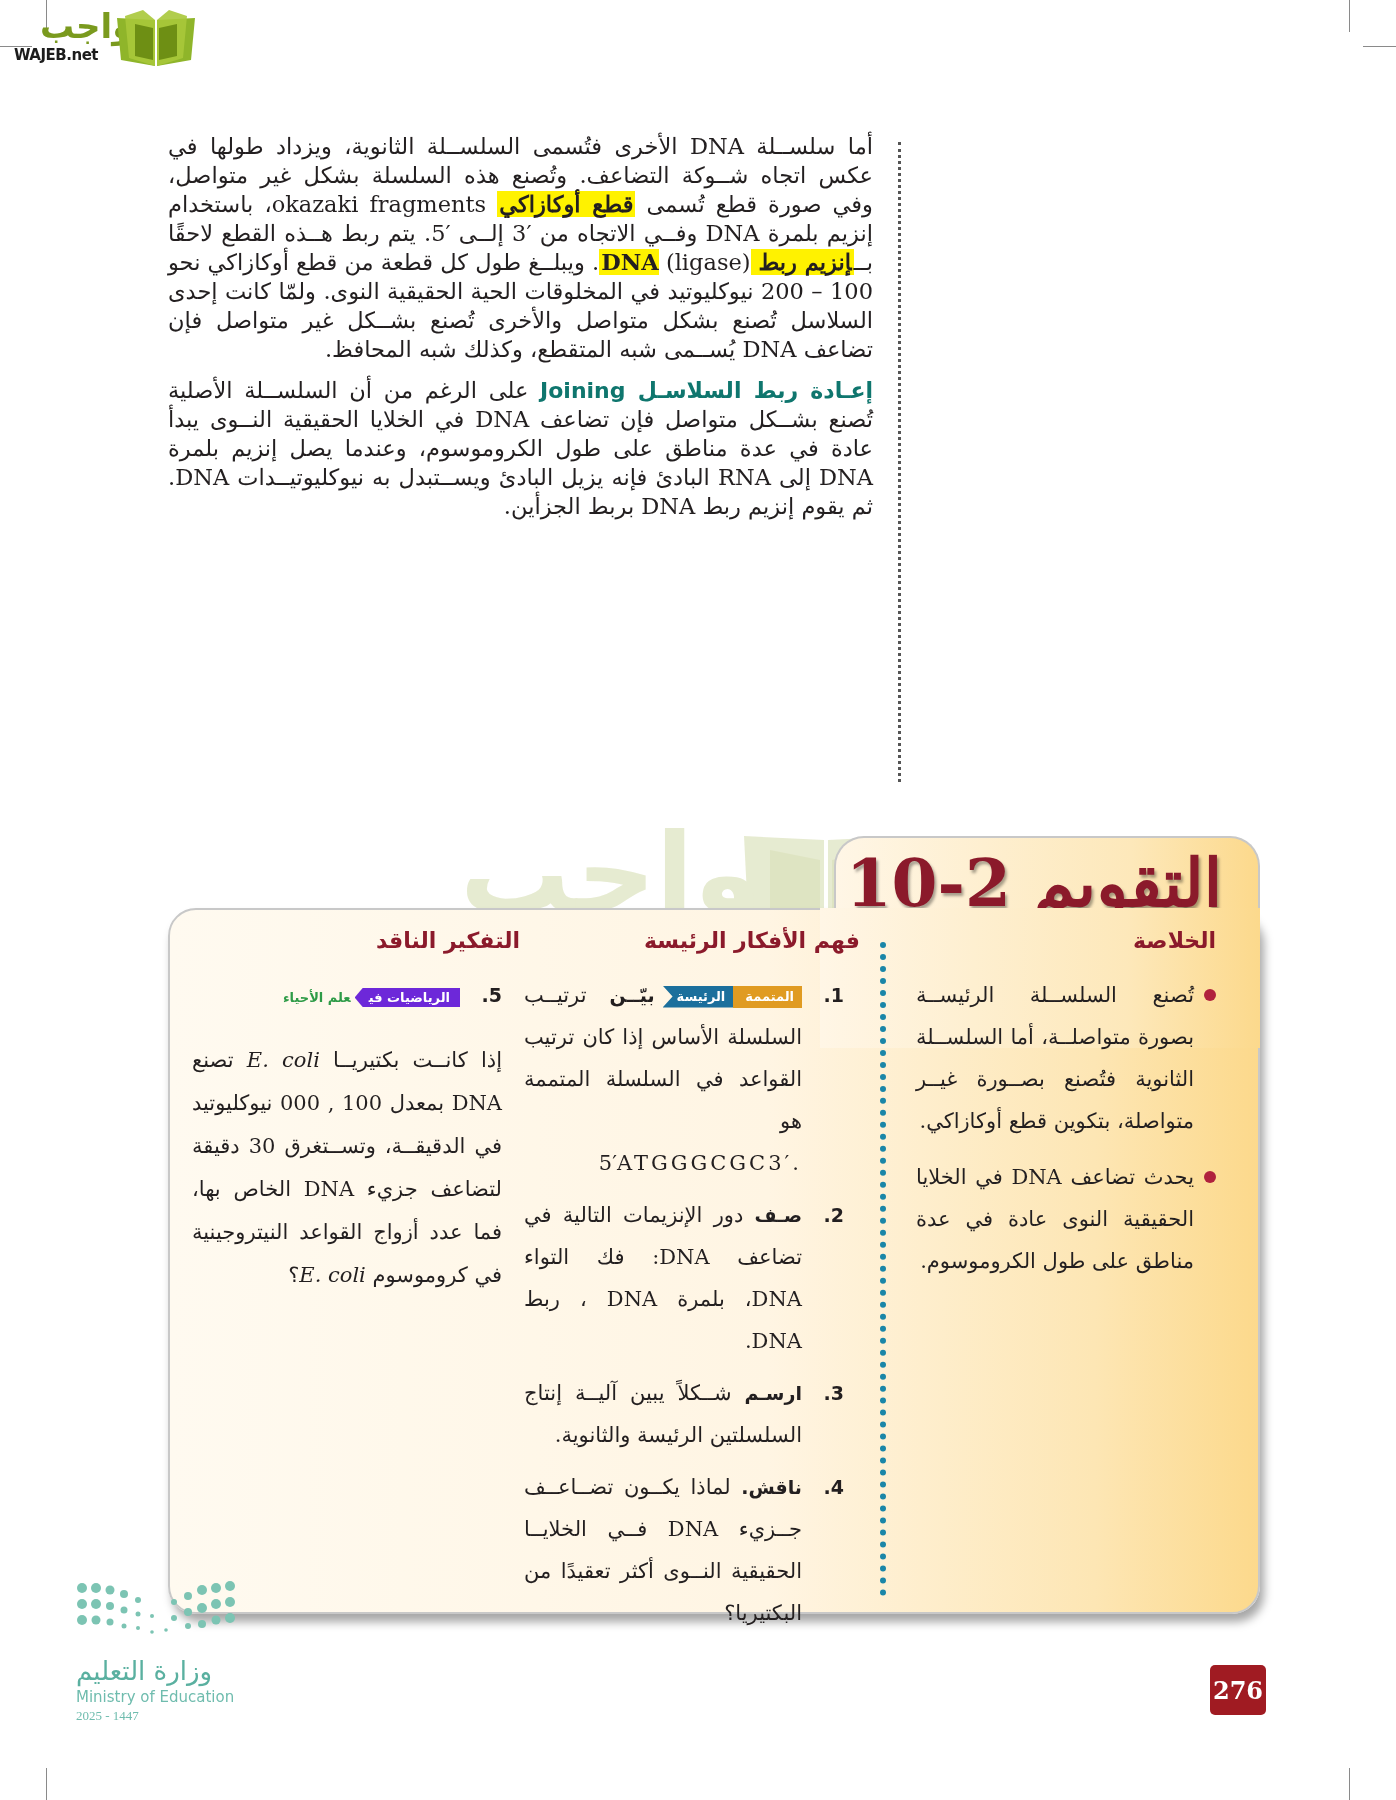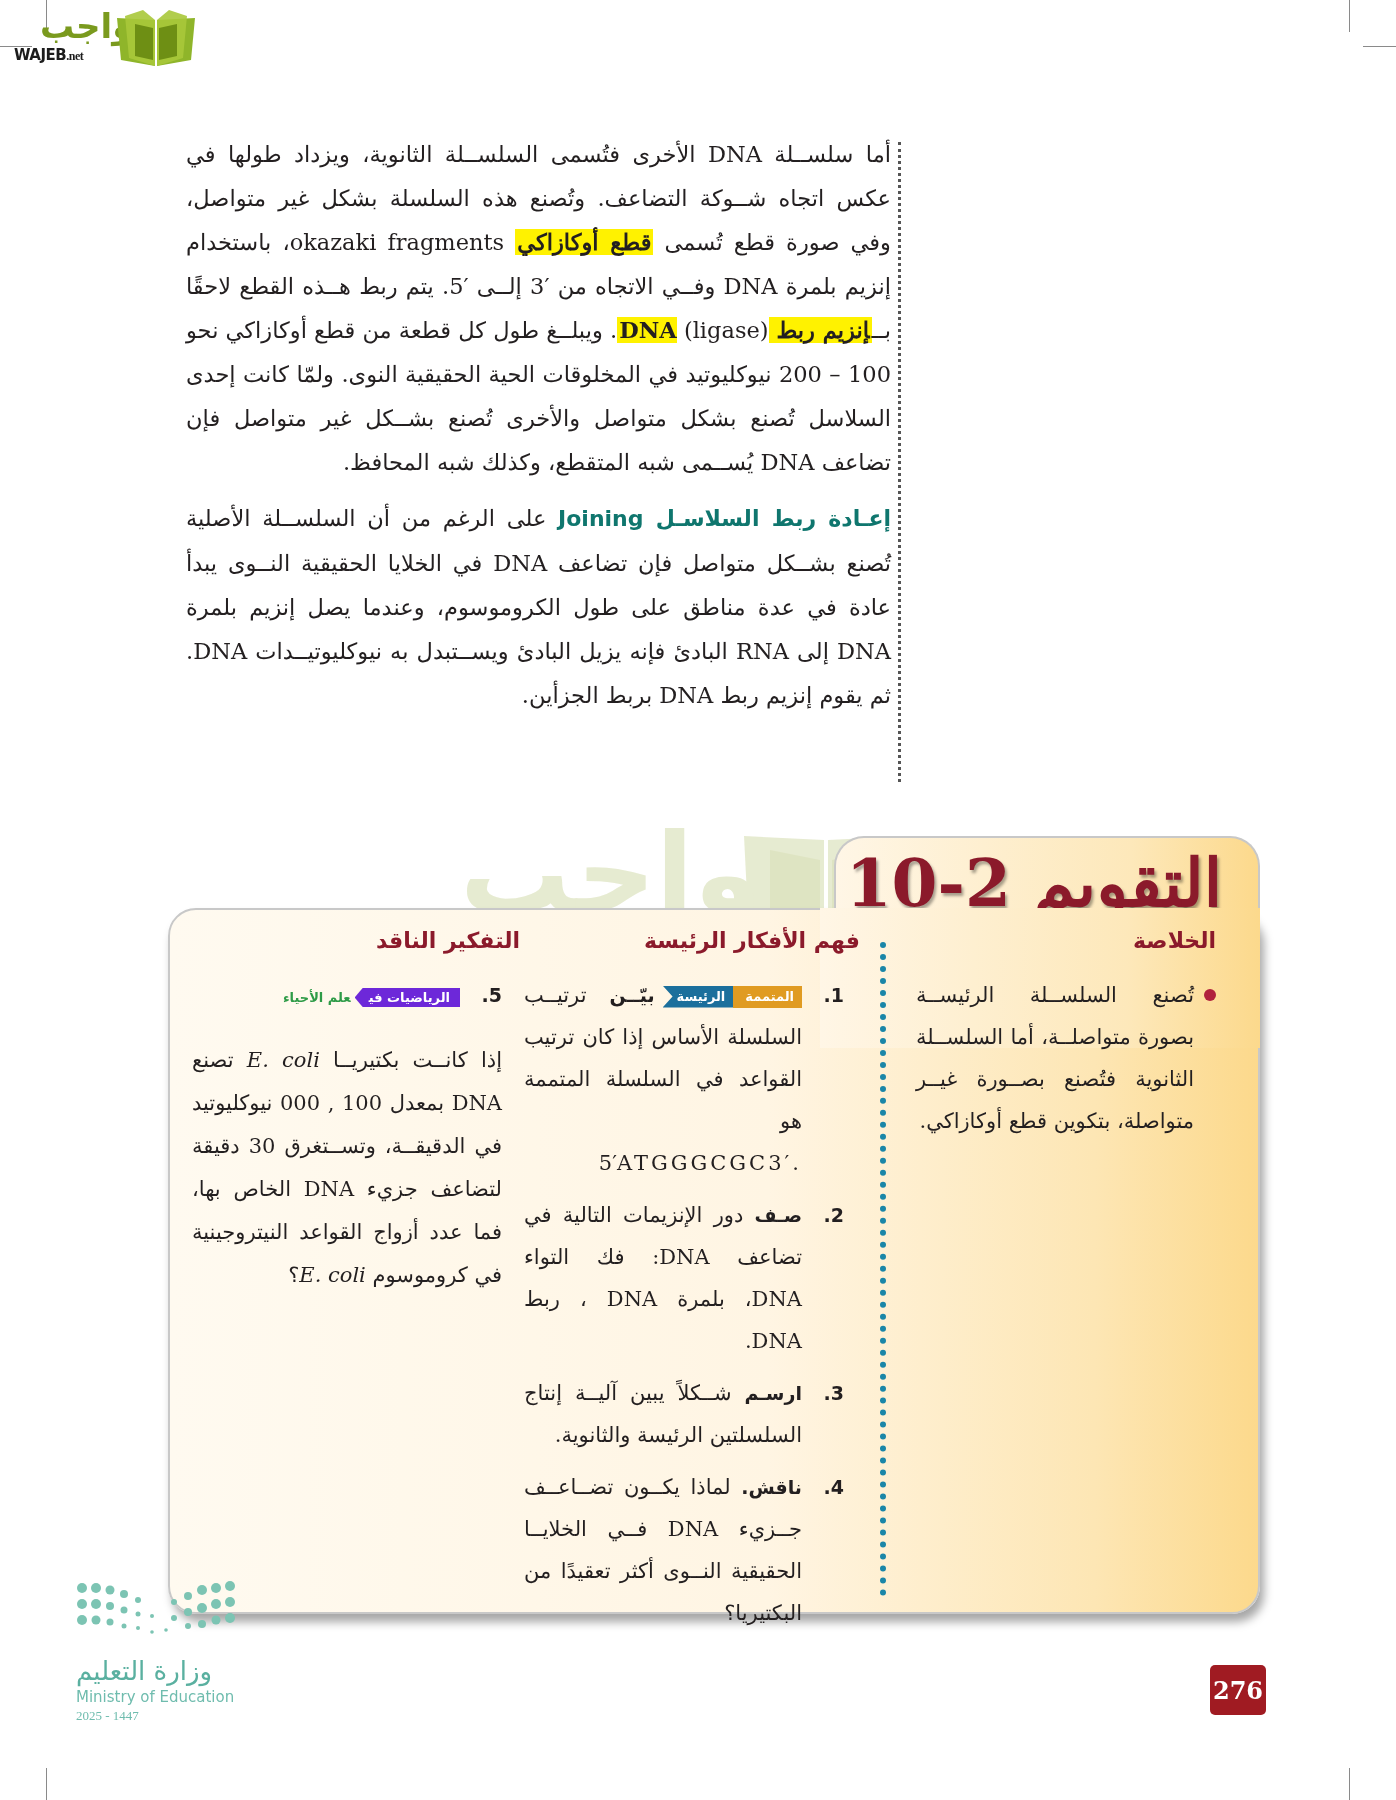--- a/index.html
+++ b/index.html
@@ -6,25 +6,25 @@
   html, body { width: 1396px; height: 1800px; background: #ffffff; overflow: hidden; }
   body { position: relative; font-family: "DejaVu Serif", serif; color: #231f20; }
 
   
   .crop { position: absolute; background: #8a8a8a; }
 
   
   .logo { position: absolute; left: 10px; top: 6px; width: 180px; height: 60px; }
   .logo-ar { position: absolute; left: 30px; top: 0px; font-family: "DejaVu Sans", sans-serif; font-weight: bold; font-size: 34px; color: #7a9a1e; direction: rtl; }
   .logo-en { position: absolute; left: 4px; top: 40px; font-family: "DejaVu Sans", sans-serif; font-weight: bold; font-size: 15px; color: #1c1c1c; letter-spacing: -0.5px; }
-  .logo-en small { font-size: 12px; font-family: Liberation Serif, serif; }
+  .logo-en small { font-size: 15px; }
   .logo-book { position: absolute; left: 105px; top: 4px; width: 82px; height: 56px; }
 
   
-  .main-text { position: absolute; left: 186px; top: 132px; width: 705px; direction: rtl; text-align: justify; font-size: 22.5px; line-height: 44px; }
+  .main-text { position: absolute; left: 168px; top: 132px; width: 705px; direction: rtl; text-align: justify; font-size: 22.5px; line-height: 29px; }
   .main-text p { text-align-last: right; }
   .dotted-rule { position: absolute; left: 898px; top: 142px; width: 0; height: 640px; border-left: 3px dotted #555; }
   .hl { background: #fff200; font-weight: bold; padding: 0 2px; }
   .reading-check { margin-top: 20px; position: relative; padding-right: 42px; }
   .check-icon { position: absolute; right: 0; top: 4px; width: 36px; height: 36px; border-radius: 50%; background: radial-gradient(circle at 40% 35%, #b03a60, #6a1030); border: 2px solid #c9c9c9; }
   .check-icon::after { content: "✓"; position: absolute; left: 6px; top: -8px; font-size: 34px; font-weight: bold; color: #f3d11a; font-family: "DejaVu Sans", sans-serif; }
   .rc-label { color: #1b7ea3; font-weight: bold; font-family: "DejaVu Sans", sans-serif; font-size: 21px; }
   .rc-verb { color: #8a1c3b; font-weight: bold; font-family: "DejaVu Sans", sans-serif; font-size: 21px; }
   .rc-q2 { display: block; padding-right: 14px; }
   .joining { margin-top: 12px; }
@@ -133,20 +133,21 @@
   <div style="position:absolute; right:0; top:72px; width:440px; height:140px; background: linear-gradient(90deg, #fff6e6 0%, #fde8ba 70%, #fcd98c 100%); border-radius: 0 0 0 0;"></div>
 
   <span class="col-head" style="right:44px; top:92px;">الخلاصة</span>
   <span class="col-head" style="right:400px; top:92px;">فهم الأفكار الرئيسة</span>
   <span class="col-head" style="right:740px; top:92px;">التفكير الناقد</span>
 
   <div class="col-rule"></div>
 
   <ul class="summary">
     <li>تُصنع السلســلة الرئيســة بصورة متواصلــة، أما السلســلة الثانوية فتُصنع بصــورة غيــر متواصلة، بتكوين قطع أوكازاكي.</li>
+    <li>يحدث تضاعف DNA في الخلايا الحقيقية النوى عادة في عدة مناطق على طول الكروموسوم.</li>
   </ul>
 
   <div class="questions">
     <div class="q">
       <span class="q-num">1.</span>
       <span class="badge">
           <span class="badge-a">المتممة</span>
           <span class="badge-b">الرئيسة</span>
         </span><span class="q-verb">بيّــن</span><span> ترتيــب السلسلة الأساس إذا كان ترتيب القواعد في السلسلة المتممة هو</span>
       <br><span class="seq">5′ATGGGCGC3′.</span>

